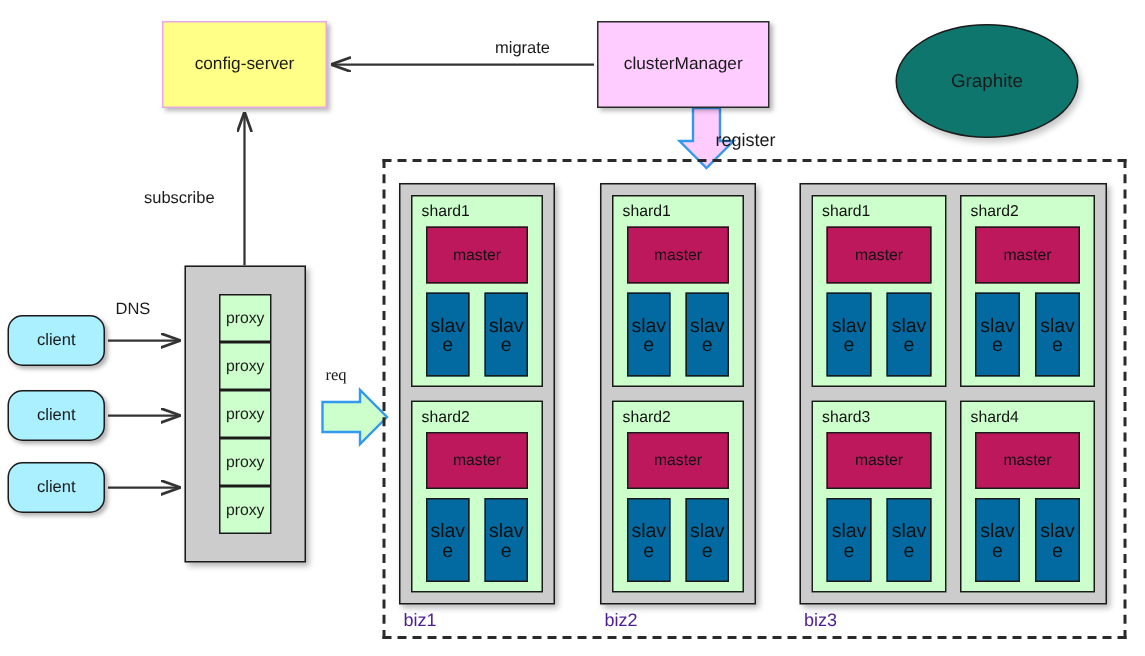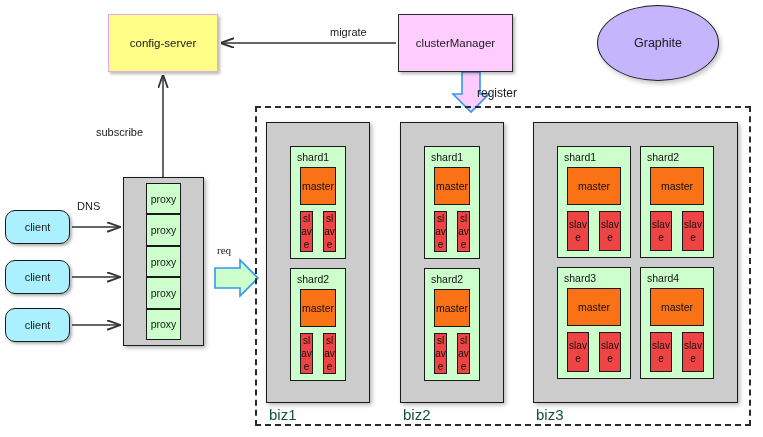--- a/index.html
+++ b/index.html
@@ -38,42 +38,42 @@
   
   .cluster-manager {
     left: 398px; top: 14px; width: 115px; height: 58px;
     background: #ffccff;
     border: 1.5px solid #2a2a2a;
     font-size: 11.5px;
     box-shadow: 2px 2px 3px rgba(0,0,0,0.28);
   }
   
   .graphite {
-    left: 597px; top: 5px; width: 122px; height: 76px;
-    background: #c4b5fd;
+    left: 597px; top: 16px; width: 122px; height: 76px;
+    background: #0f766e;
     border: 1.4px solid #1a1a1a;
     border-radius: 50%;
     font-size: 12.5px;
     box-shadow: 2px 3px 4px rgba(0,0,0,0.22);
   }
 
   
   .client {
     width: 65px; height: 34px;
     background: #aaf0ff;
     border: 1.4px solid #1a1a1a;
     border-radius: 10px;
     font-size: 11px;
     box-shadow: 2px 2px 3px rgba(0,0,0,0.3);
   }
 
   
   .proxy-cluster {
     position: absolute;
-    left: 123px; top: 177px; width: 81px; height: 169px;
+    left: 123px; top: 177px; width: 81px; height: 198px;
     background: #cccccc;
     border: 1.6px solid #1a1a1a;
     box-sizing: border-box;
     padding: 5px 22px;
     display: flex;
     flex-direction: column;
     justify-content: center;
     box-shadow: 2px 2px 4px rgba(0,0,0,0.3);
   }
   .proxy {
@@ -96,29 +96,29 @@
   }
 
   
   .biz {
     position: absolute;
     background: #cccccc;
     border: 1.6px solid #1a1a1a;
     box-sizing: border-box;
     top: 122px;
     height: 281px;
-    padding: 23px;
+    padding: 7px;
     box-shadow: 2px 2px 4px rgba(0,0,0,0.28);
   }
   .biz-label {
     position: absolute;
     left: 2px;
     top: 283px;
-    font-size: 15px;
-    color: #14532d;
+    font-size: 12px;
+    color: #4c1d95;
     white-space: nowrap;
   }
   .biz-inner {
     width: 100%; height: 100%;
     display: grid;
     gap: 9px;
     box-sizing: border-box;
   }
   .biz-1 { left: 266px; width: 104px; }
   .biz-2 { left: 400px; width: 104px; }
@@ -137,46 +137,46 @@
     position: relative;
   }
   .shard-label {
     font-size: 10.5px;
     color: #111;
     text-align: left;
     line-height: 13px;
     margin-bottom: 3px;
   }
   .master {
-    background: #f97316;
+    background: #be185d;
     border: 1.3px solid #1a1a1a;
     box-sizing: border-box;
     height: 38px;
     margin: 0 3px 6px 3px;
     display: flex; align-items: center; justify-content: center;
     font-size: 10.5px;
     color: #111;
   }
   .slaves {
     display: flex;
     gap: 10px;
     justify-content: center;
     flex: 1;
     padding: 0 3px 0 3px;
   }
   .slave {
-    background: #ef4444;
+    background: #0369a1;
     border: 1.3px solid #1a1a1a;
     box-sizing: border-box;
     flex: 1;
     max-width: 32px;
     display: flex;
     align-items: center;
     justify-content: center;
-    font-size: 10px;
+    font-size: 13px;
     color: #111;
     line-height: 13px;
     word-break: break-all;
     text-align: center;
   }
 
   
   .edge-label {
     position: absolute;
     font-size: 11px;

